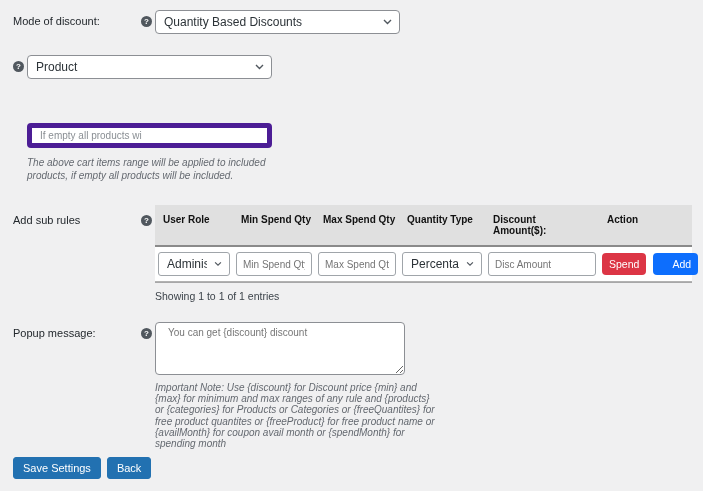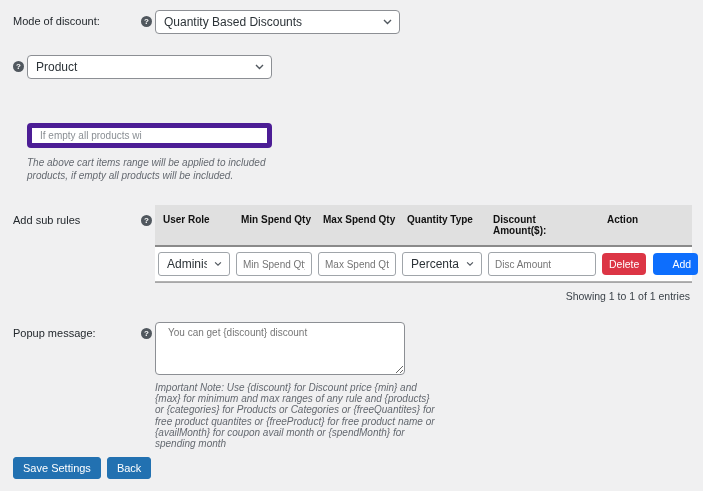--- a/index.html
+++ b/index.html
@@ -94,21 +94,21 @@
   .cell-select-wrap select { height: 24px; border-color: #a0a5aa; border-radius: 3px; }
   .action-cell { white-space: nowrap; }
   .btn-delete, .btn-add {
     border: none; border-radius: 4px; color: #fff;
     font-family: "Liberation Sans", sans-serif; font-size: 10.5px;
     padding: 5px 7px; cursor: pointer;
   }
   .btn-delete { background: #dc3545; margin-right: 4px; }
   .btn-add { background: #0d6efd; padding-left: 19px; }
 
-  .table-info { margin-top: 7px; font-size: 10.5px; color: #3c434a; text-align: right; }
+  .table-info { margin-top: 7px; font-size: 10.5px; color: #3c434a; }
 
   .popup-row { margin-top: 20px; }
   textarea.popup-textarea {
     width: 250px; height: 53px;
     border: 1px solid #8c8f94; border-radius: 4px;
     background: #fff; color: #777;
     padding: 4px 12px;
     font-family: "Liberation Sans", sans-serif; font-size: 10px;
     resize: both;
   }
@@ -212,21 +212,21 @@
                 </select>
                 <span class="chev">
                   <svg width="8" height="5" viewBox="0 0 9 6">
                       <path d="M1 1l3.5 3.5L8 1" stroke="#50575e" stroke-width="1.4" fill="none"></path>
                     </svg>
                 </span>
               </div>
             </td>
             <td><input class="cell-input" placeholder="Disc Amount" style=""></td>
             <td class="action-cell">
-              <button class="btn-delete">Delete</button>
+              <button class="btn-delete">Spend</button>
               <button class="btn-add">Add</button>
             </td>
           </tr>
         </tbody>
       </table>
       <div class="table-info">Showing 1 to 1 of 1 entries</div>
     </div>
   </div>
 
   <div class="form-row popup-row">

